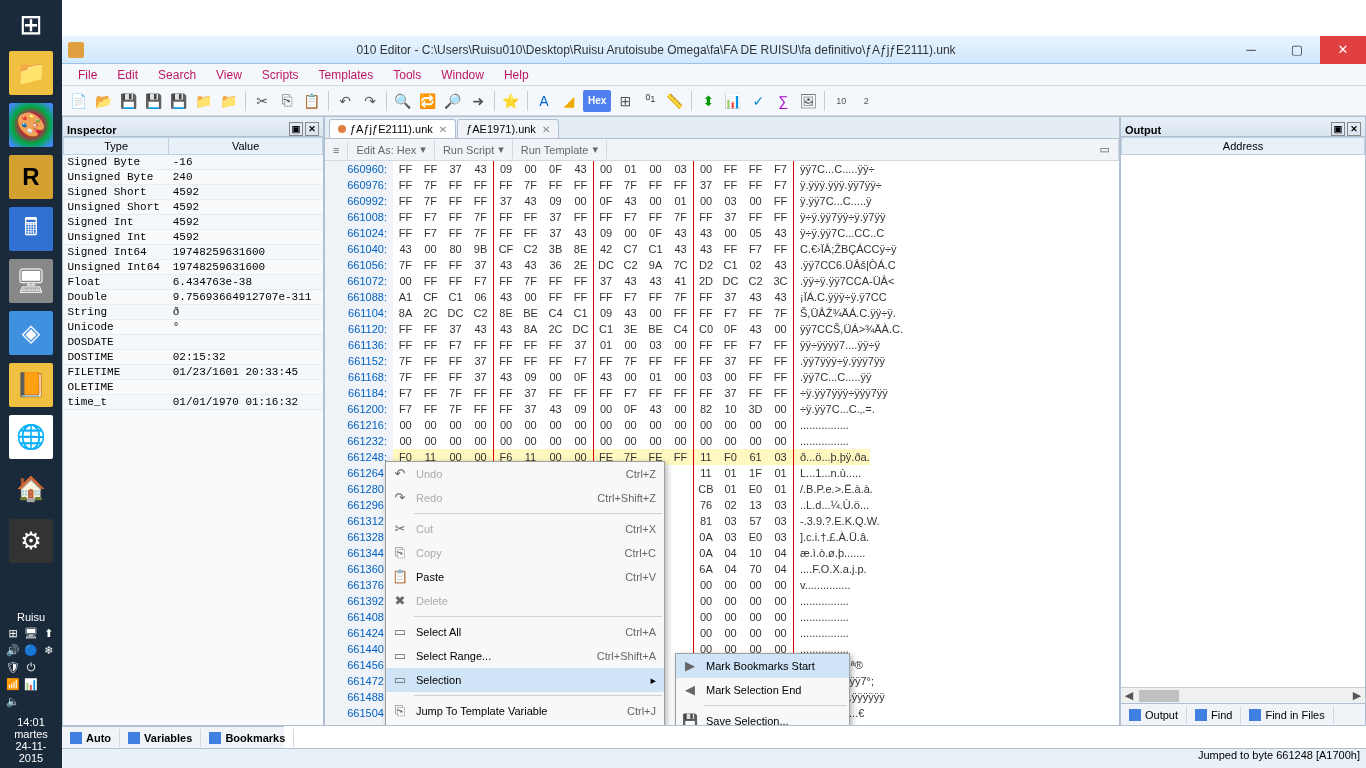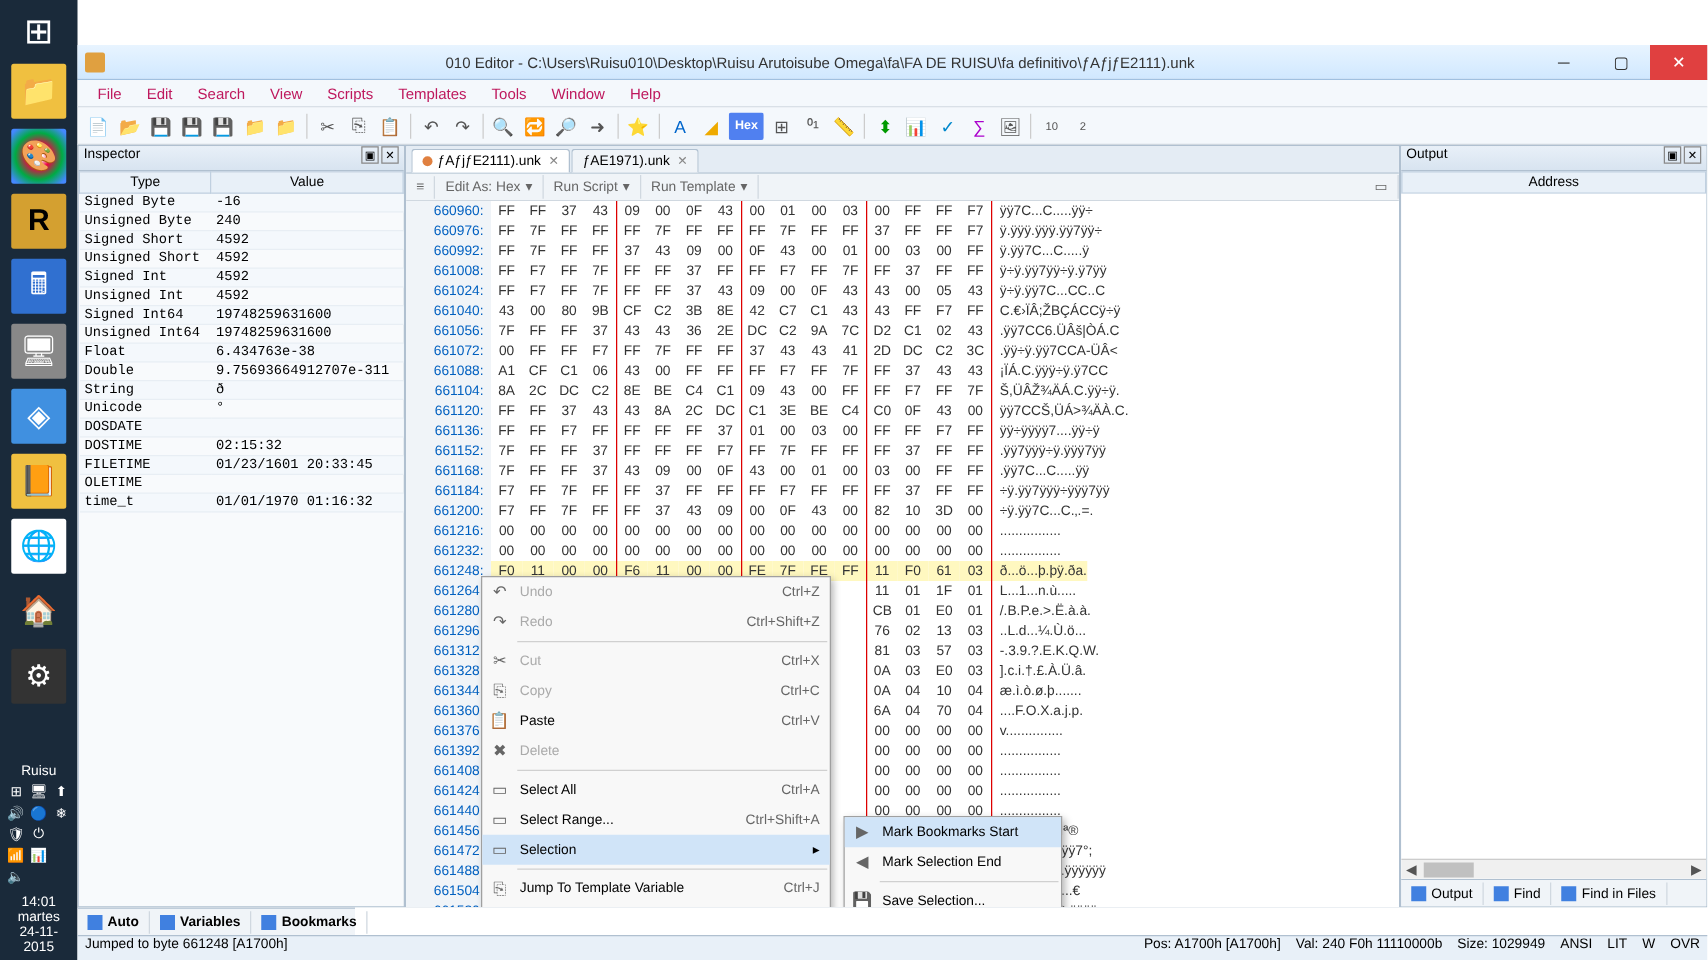--- a/index.html
+++ b/index.html
@@ -32,21 +32,21 @@
 .menubar .mi { padding:3px 10px; color:#be185d; font-size:12px; }
 
 .toolbar { height:30px; display:flex; align-items:center; gap:3px; padding:2px 6px; background:#f4f8fc; border-bottom:1px solid #d0d8e0;}
 .toolbar .btn { width:22px; height:22px; display:flex; align-items:center; justify-content:center; border:1px solid transparent; font-size:14px; color:#555;}
 .toolbar .sep { width:1px; height:20px; background:#ccc; margin:0 2px;}
 .toolbar .btn.hex { background:#5080f0; color:#fff; border-radius:2px; padding:0 4px; width:auto; font-size:10px; font-weight:bold;}
 
 .workarea { flex:1; display:flex; overflow:hidden; }
 
 .panel { border:1px solid #b0c0d0; display:flex; flex-direction:column; background:#f8fafc; }
-.panel-header { height:20px; background:linear-gradient(#e8f0f8,#d8e4f0); display:flex; align-items:flex-start; justify-content:space-between; padding:0 4px; border-bottom:1px solid #b0c0d0; font-size:11px;}
+.panel-header { height:20px; background:linear-gradient(#e8f0f8,#d8e4f0); display:flex; align-items:flex-end; justify-content:space-between; padding:0 4px; border-bottom:1px solid #b0c0d0; font-size:11px;font-weight:bold;}
 .panel-header .icons { display:flex; gap:2px; }
 .panel-header .picon { width:14px; height:14px; border:1px solid #888; font-size:9px; display:flex; align-items:center; justify-content:center;}
 
 .inspector { width:262px; }
 .inspector table { width:100%; border-collapse:collapse; font-size:11px; }
 .inspector th { background:#e8f0f8; border:1px solid #c0d0e0; padding:2px 4px; font-weight:normal; }
 .inspector td { border-bottom:1px solid #e8eef4; padding:1px 4px;font-family:Liberation Mono, monospace; }
 .inspector tr:nth-child(odd) td { background:#f4f8fc; }
 
 .hexarea { flex:1; display:flex; flex-direction:column; border:1px solid #b0c0d0; }
@@ -84,21 +84,21 @@
 .output .ohdr { height:18px; background:#e8f0f8; border:1px solid #c0d0e0; text-align:center; font-size:11px; padding:2px;}
 .output .obody { flex:1; background:#fff; overflow:auto; position:relative;}
 .output .hscroll { position:absolute; bottom:0; left:0; right:0; height:16px; display:flex; align-items:center; border-top:1px solid #ccc; background:#f0f0f0;}
 .output .hscroll .arr { width:16px; text-align:center; color:#555;}
 .output .hscroll .thumb { flex:0 0 40px; height:12px; background:#c0c0c0; margin-left:2px;}
 
 .bottom-tabs { height:22px; display:flex; align-items:center; border-top:1px solid #b0c0d0; background:#f0f4f8;}
 .bottom-tabs .bt { padding:3px 8px; display:flex; align-items:center; gap:4px; font-size:11px; border-right:1px solid #d0d8e0;}
 .bottom-tabs .bt .bi { width:12px; height:12px; background:#4080e0; }
 
-.statusbar { height:20px; display:flex; align-items:flex-start; background:#e8f0f8; border-top:1px solid #b0c0d0; font-size:11px; padding:0 6px; gap:12px;}
+.statusbar { height:20px; display:flex; align-items:flex-end; background:#e8f0f8; border-top:1px solid #b0c0d0; font-size:11px; padding:0 6px; gap:12px;flex-direction:column;}
 .statusbar .spacer { flex:1; }
 </style>
 </head>
 <body>
 
 <div class="sidebar-left">
   <div class="winlogo">⊞</div>
   <div class="ico yellow">📁</div>
   <div class="ico paint">🎨</div>
   <div class="ico ruisu">R</div>

